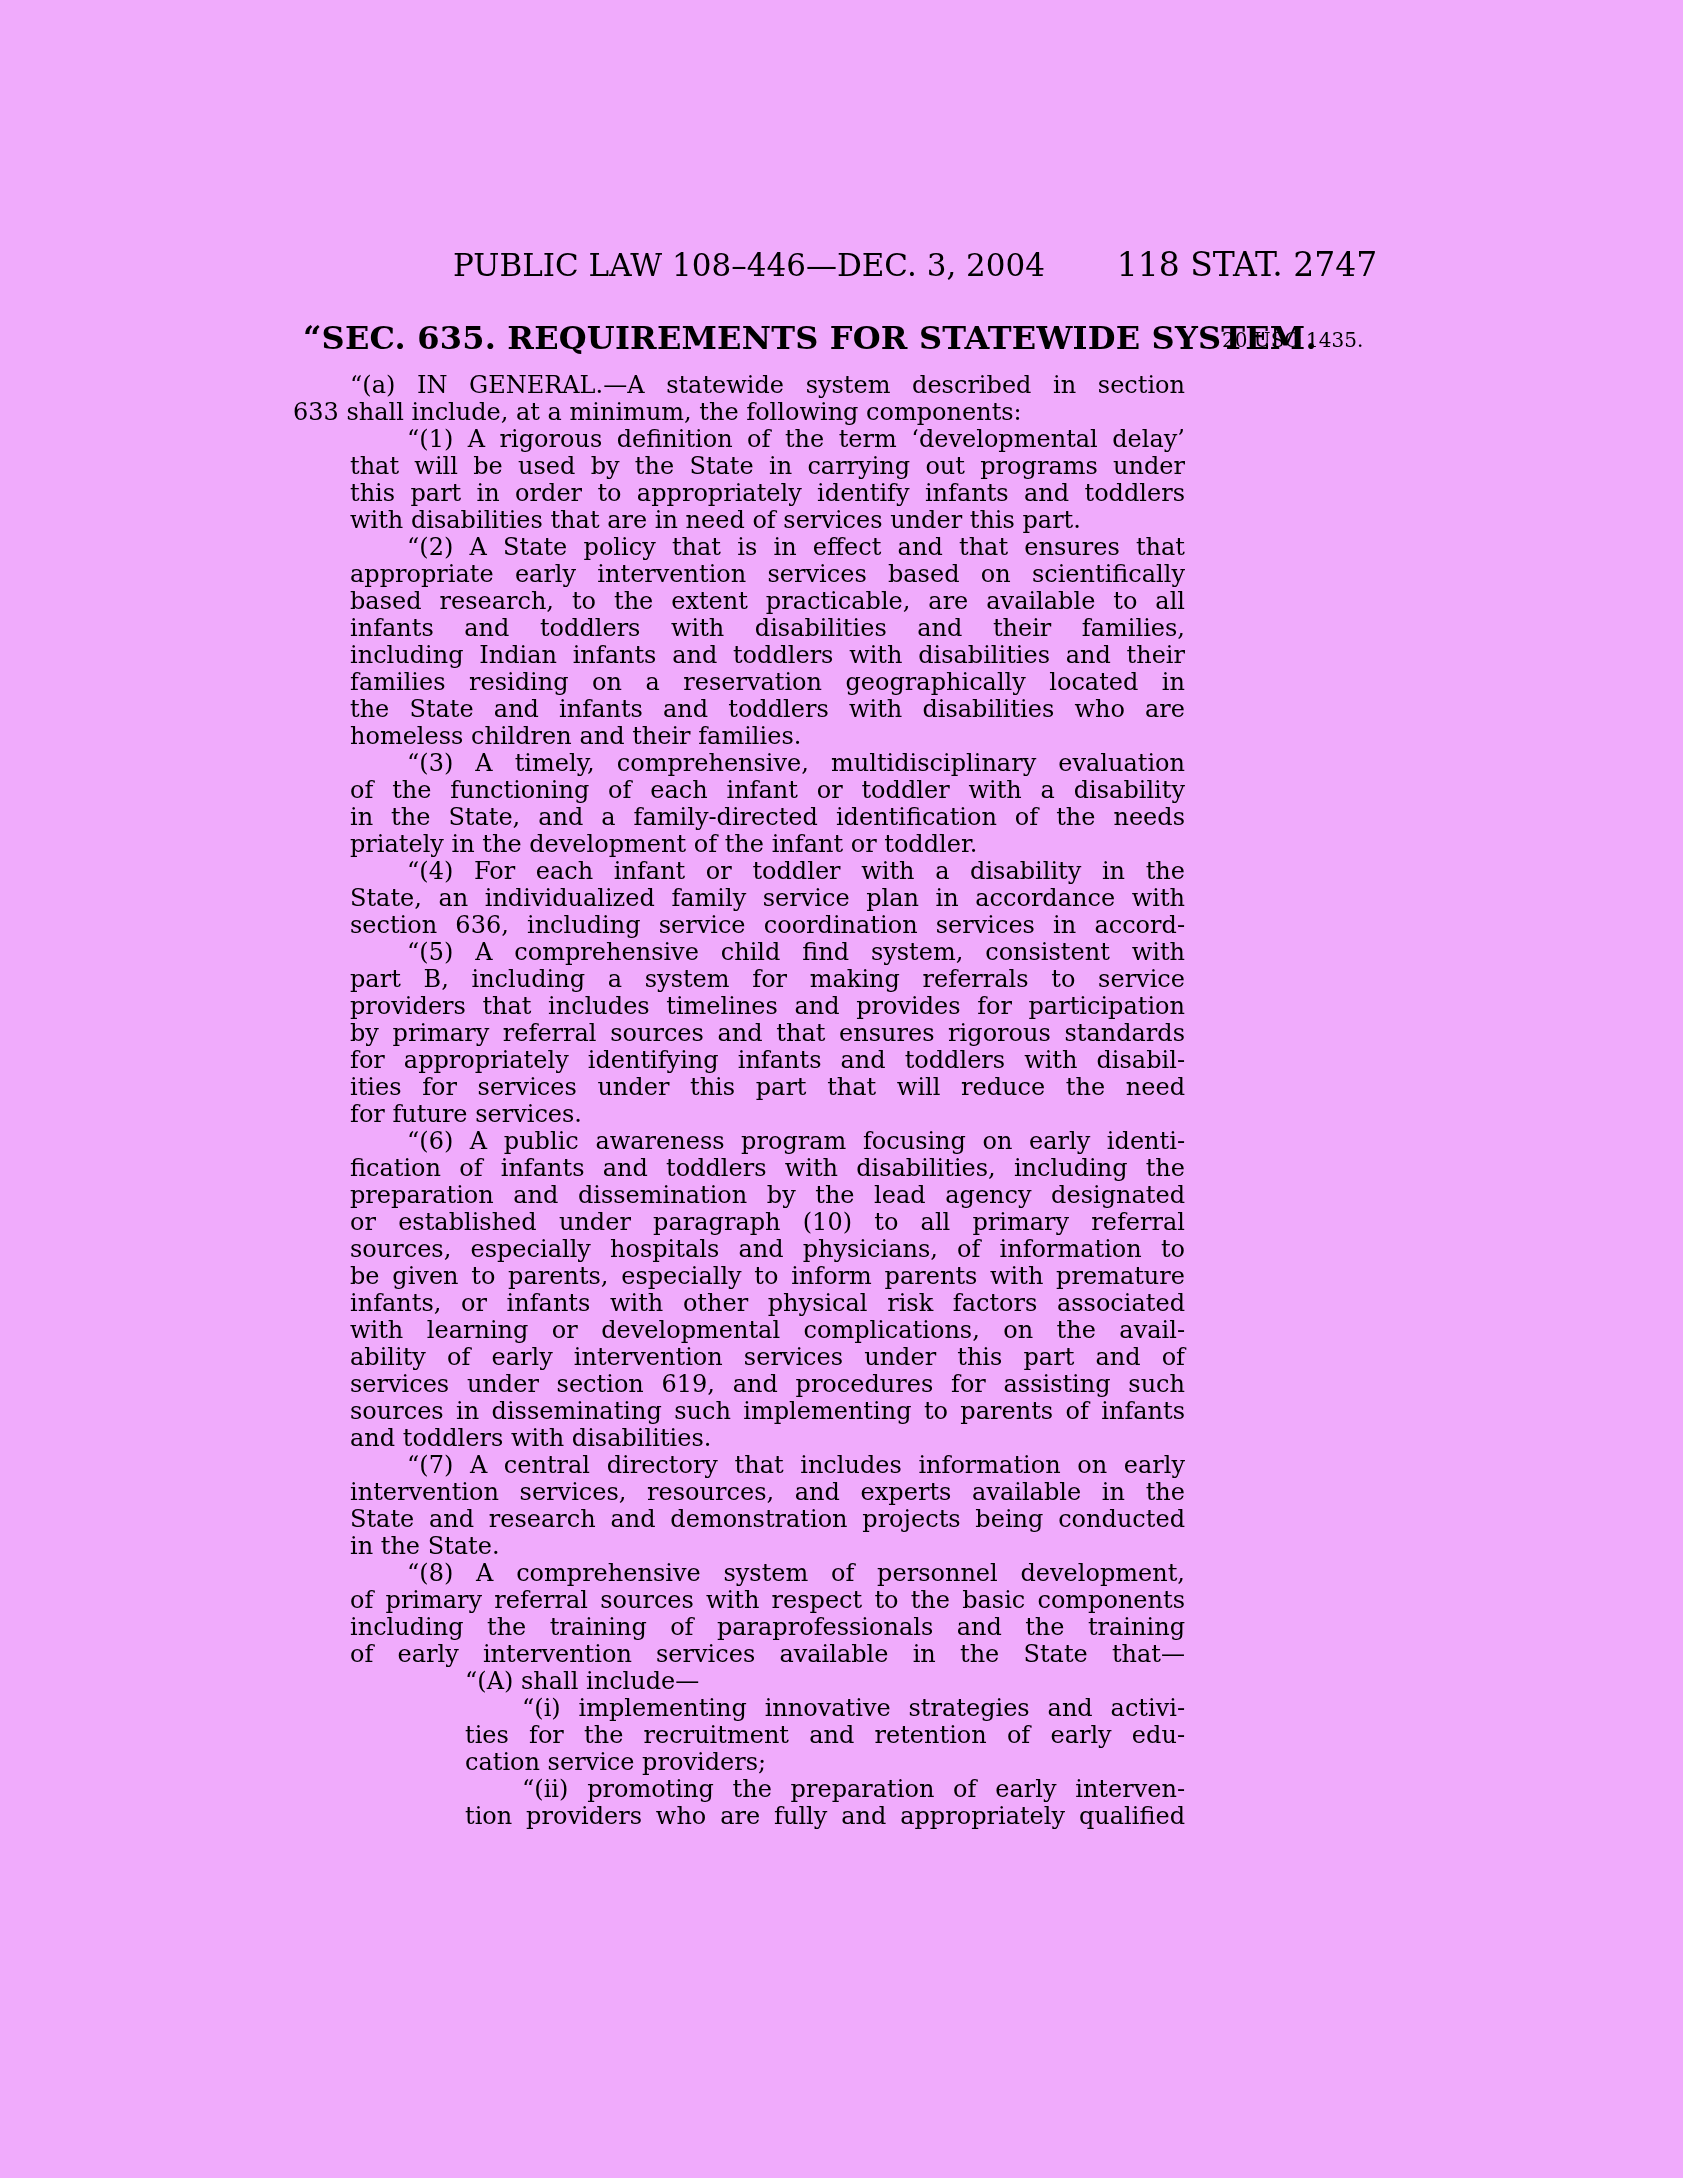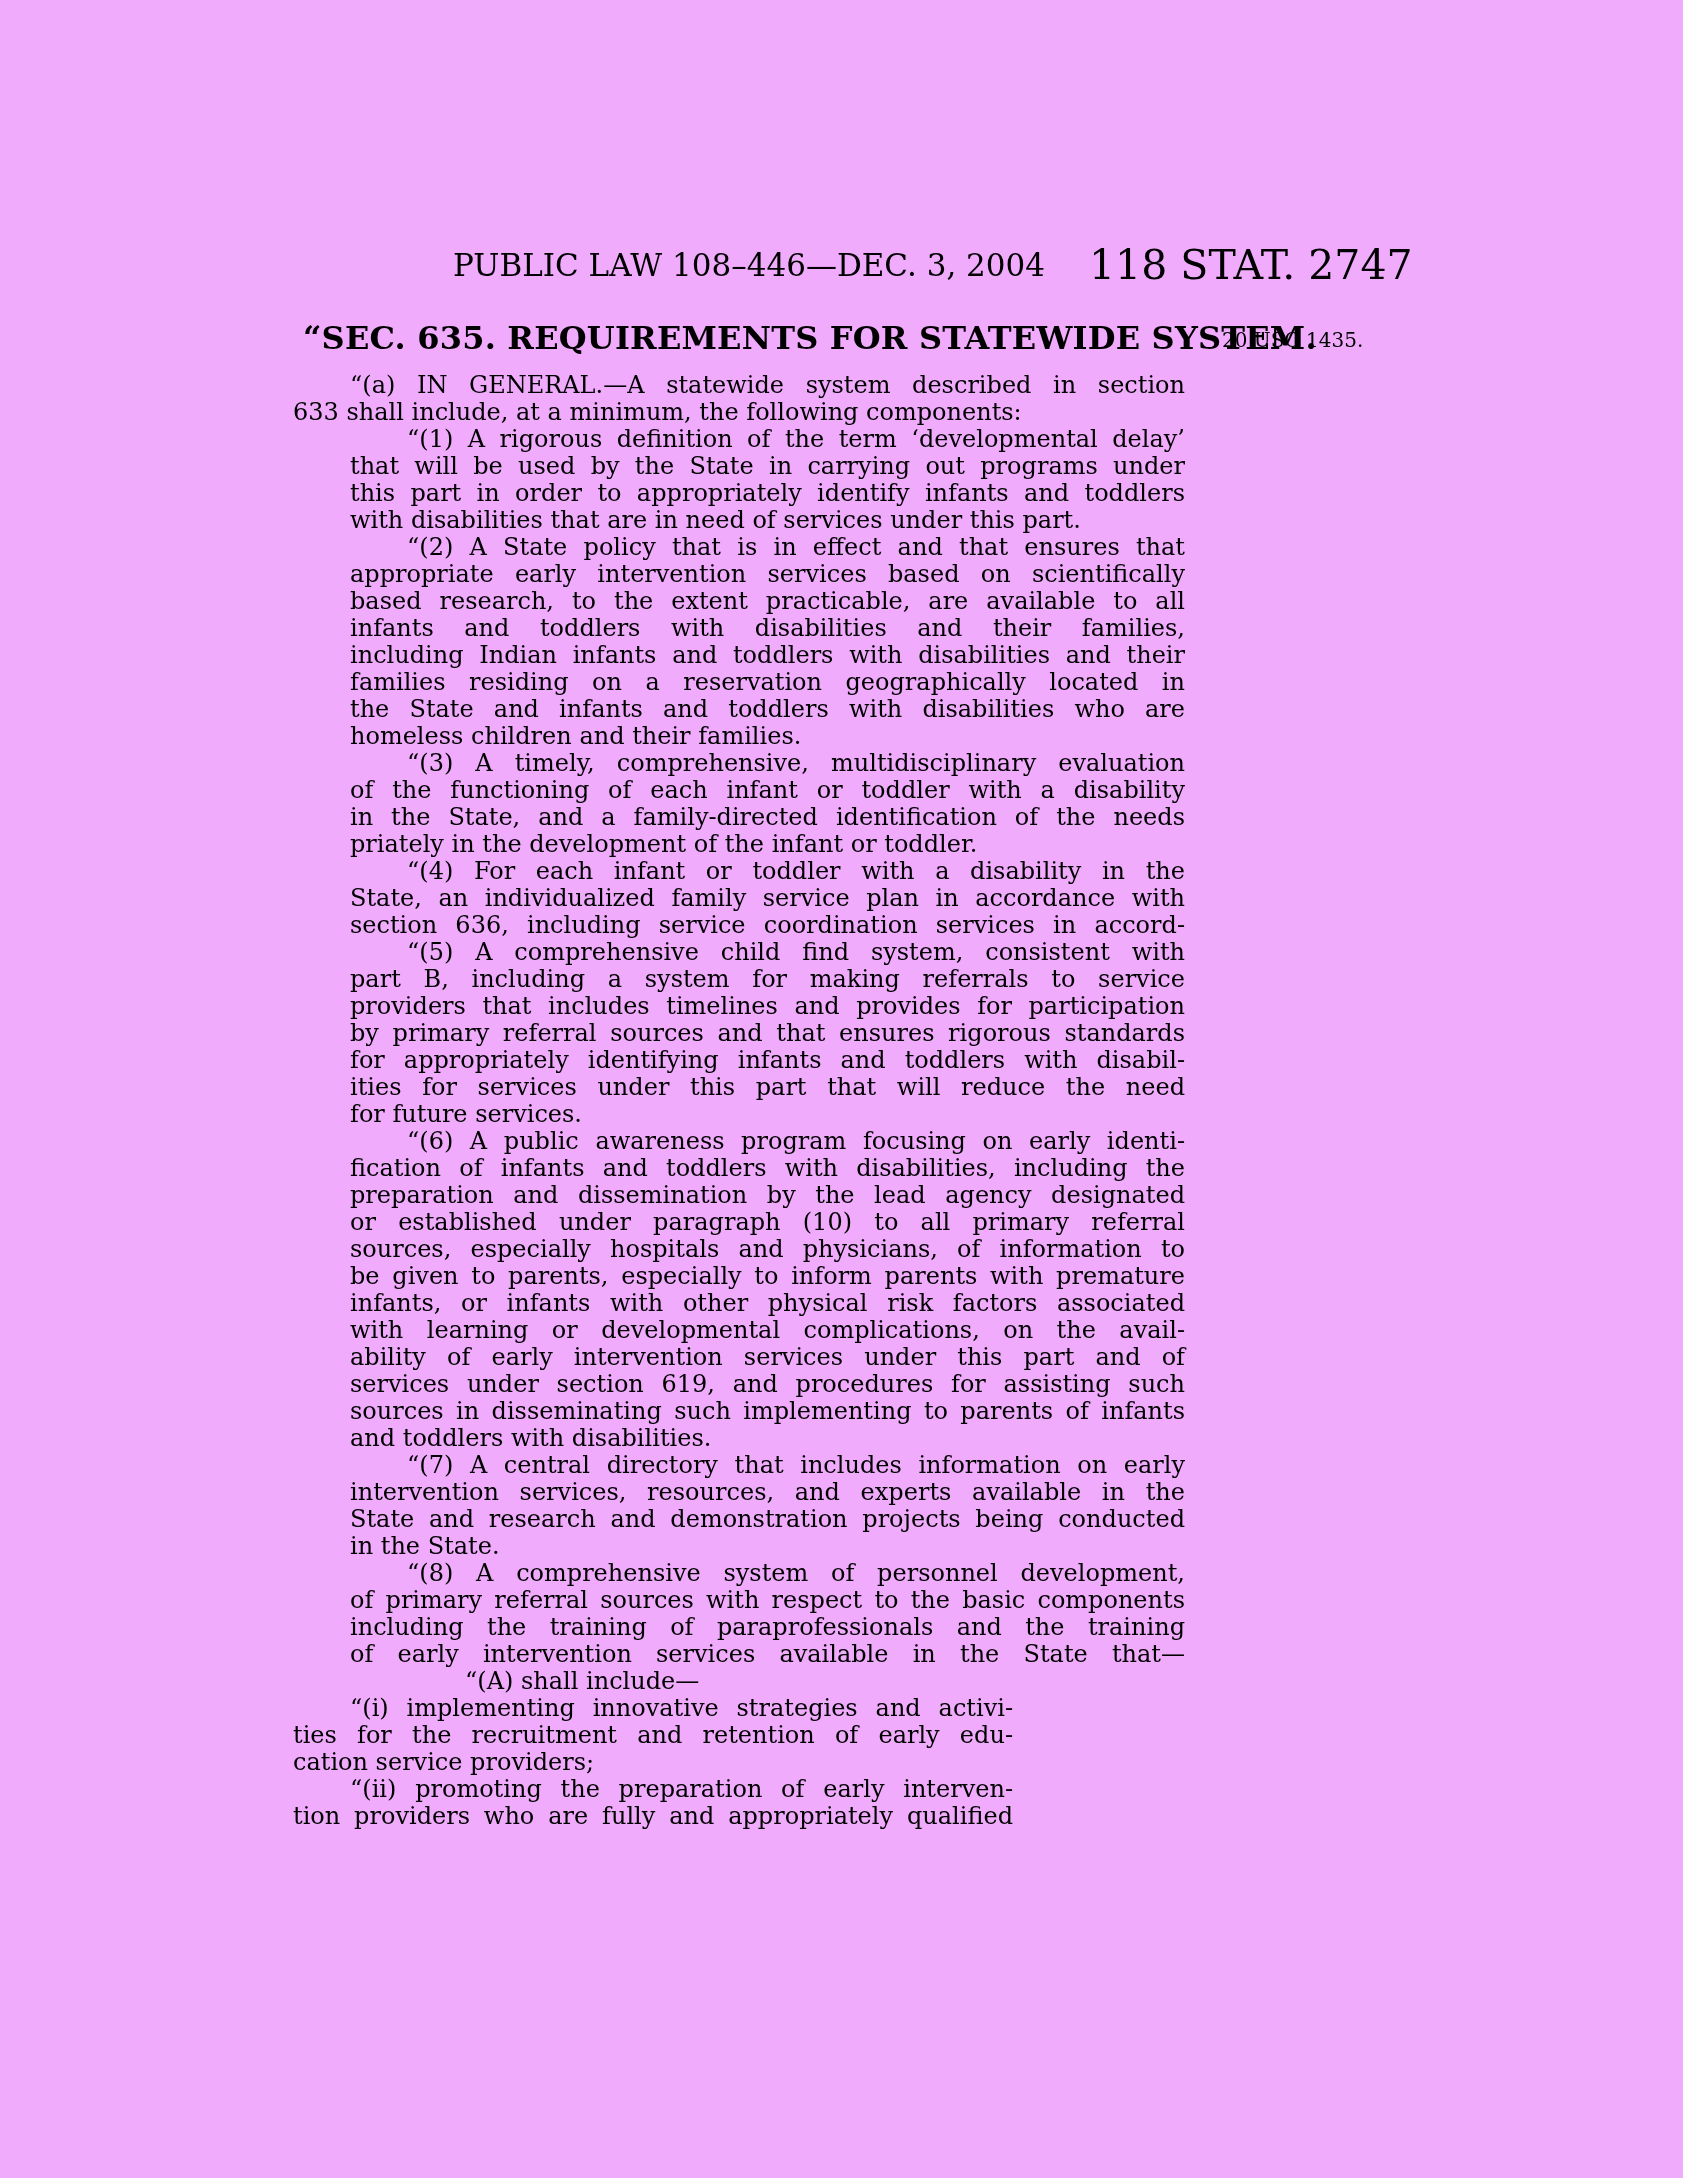--- a/index.html
+++ b/index.html
@@ -11,21 +11,21 @@
   }
   .page{position:absolute;left:0;top:0;width:1683px;height:2178px;background:#f0abfc;}
 
   
   .hdr-law{
     position:absolute;left:303px;top:248px;width:892px;
     text-align:center;font-size:31px;line-height:34px;white-space:nowrap;
   }
   .hdr-stat{
     position:absolute;left:1089px;top:248px;width:316px;
-    text-align:center;font-size:41px;line-height:34px;white-space:nowrap;
+    text-align:center;font-size:33px;line-height:34px;white-space:nowrap;
   }
 
   
   .sec-heading{
     position:absolute;left:303px;top:324px;width:941px;
     font-weight:bold;font-size:32px;line-height:28px;
     letter-spacing:0.2px;white-space:nowrap;
   }
   .margin-note{
     position:absolute;left:1222px;top:328px;width:198px;
@@ -34,21 +34,21 @@
 
   
   .body-text{
     position:absolute;left:293px;top:372px;width:892px;
     font-size:24px;
   }
   .para{margin:0;padding:0;}
   .para.level0{margin-left:0;width:892px;}
   .para.level1{margin-left:57px;width:835px;}
   .para.level2{margin-left:115px;width:777px;}
-  .para.level3{width:720px;}
+  .para.level3{margin-left:172px;width:720px;}
   .line{
     height:27px;line-height:27px;
     text-align:justify;text-align-last:justify;
   }
   .line.first{text-indent:57px;}
   .line.last{text-align-last:left;}
 </style>
 </head>
 <body>
 

